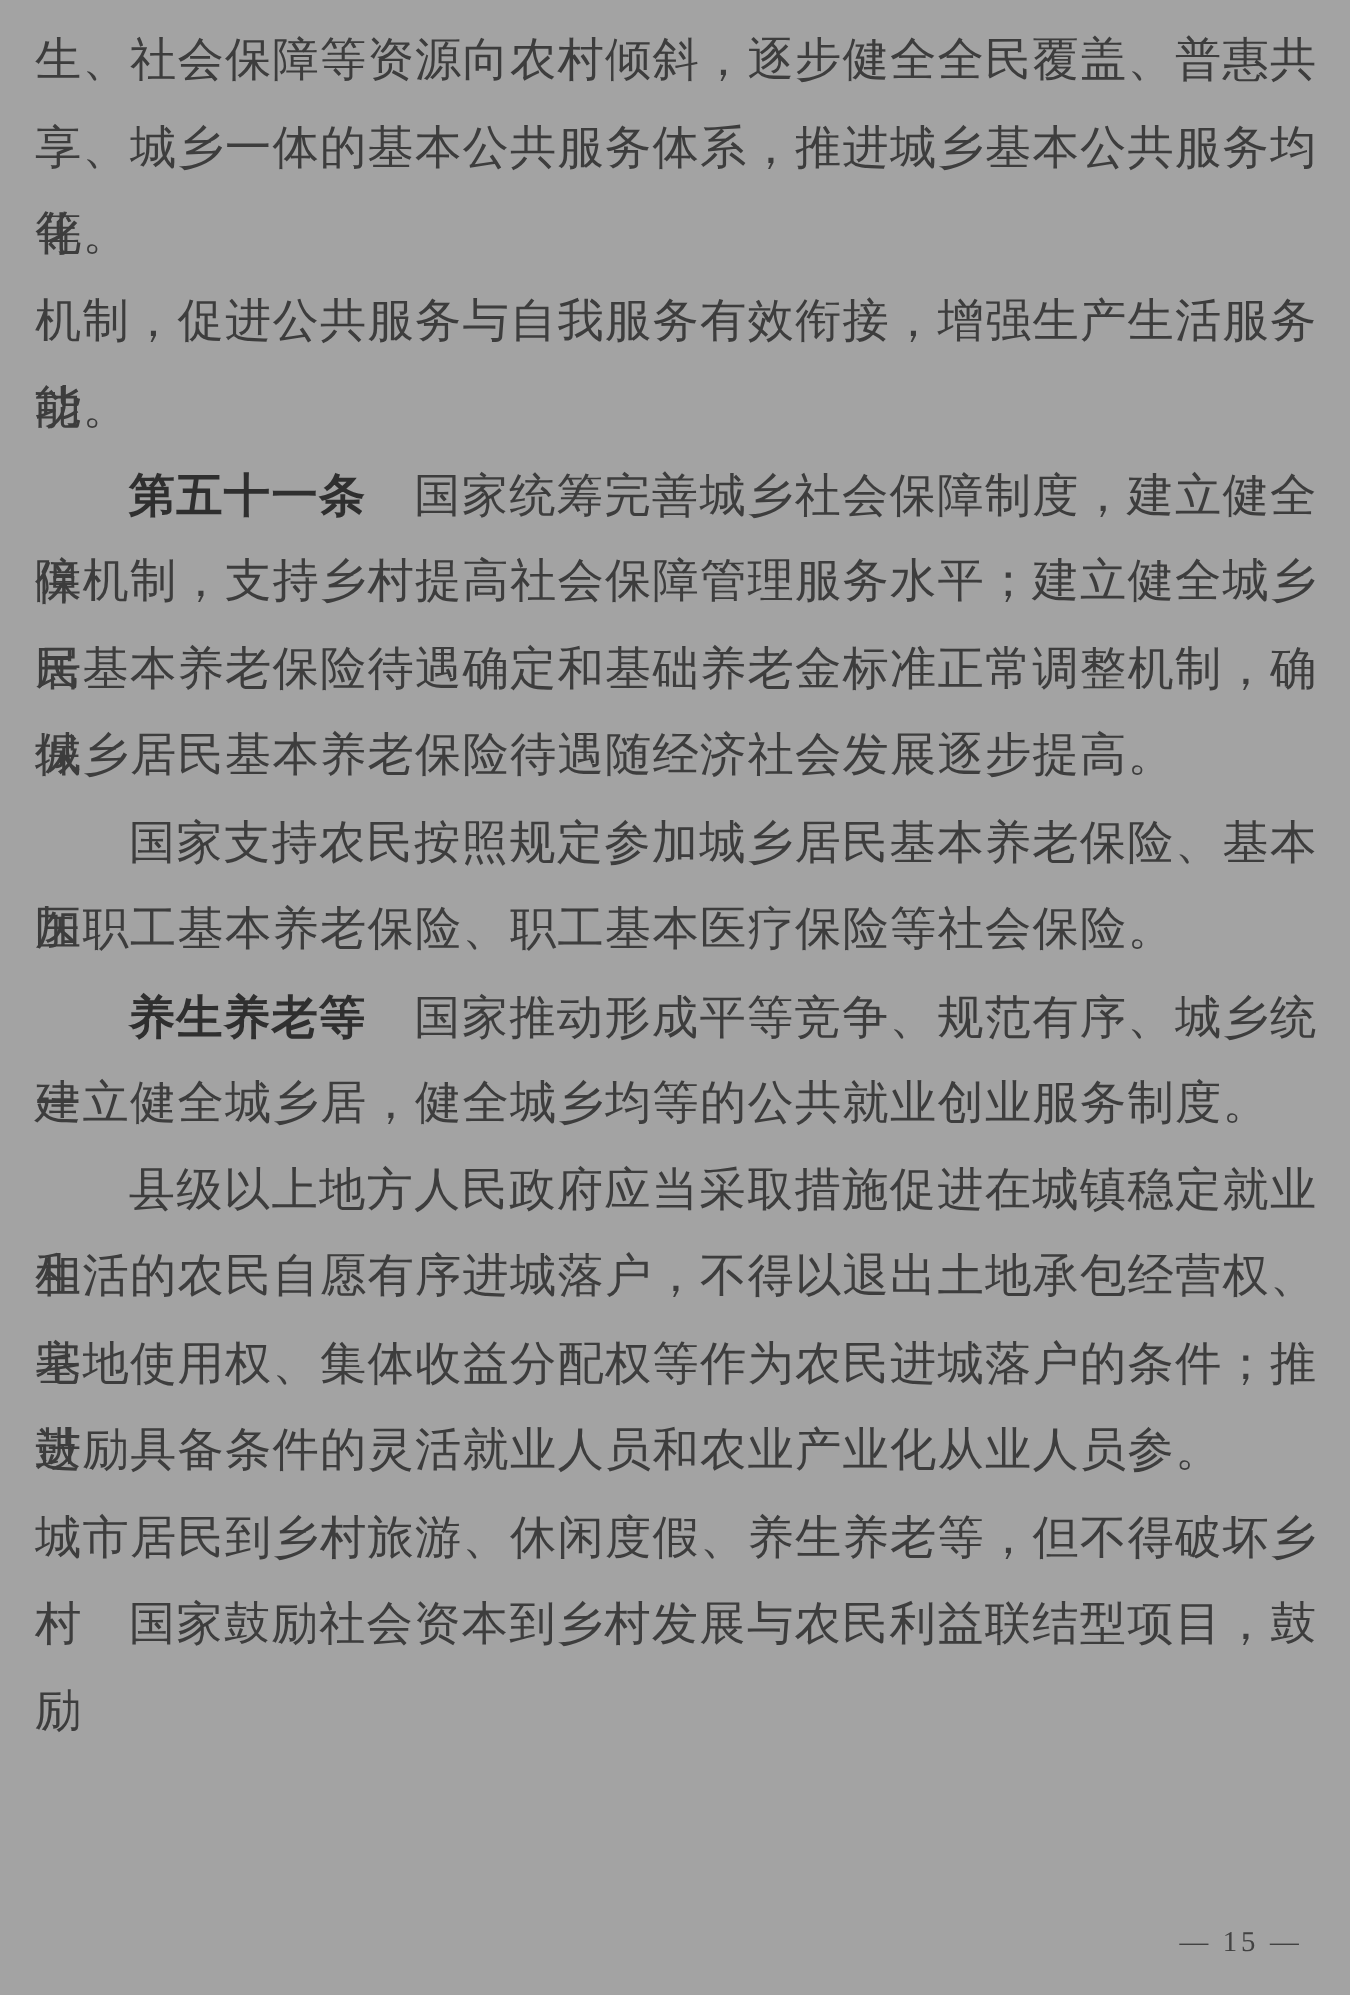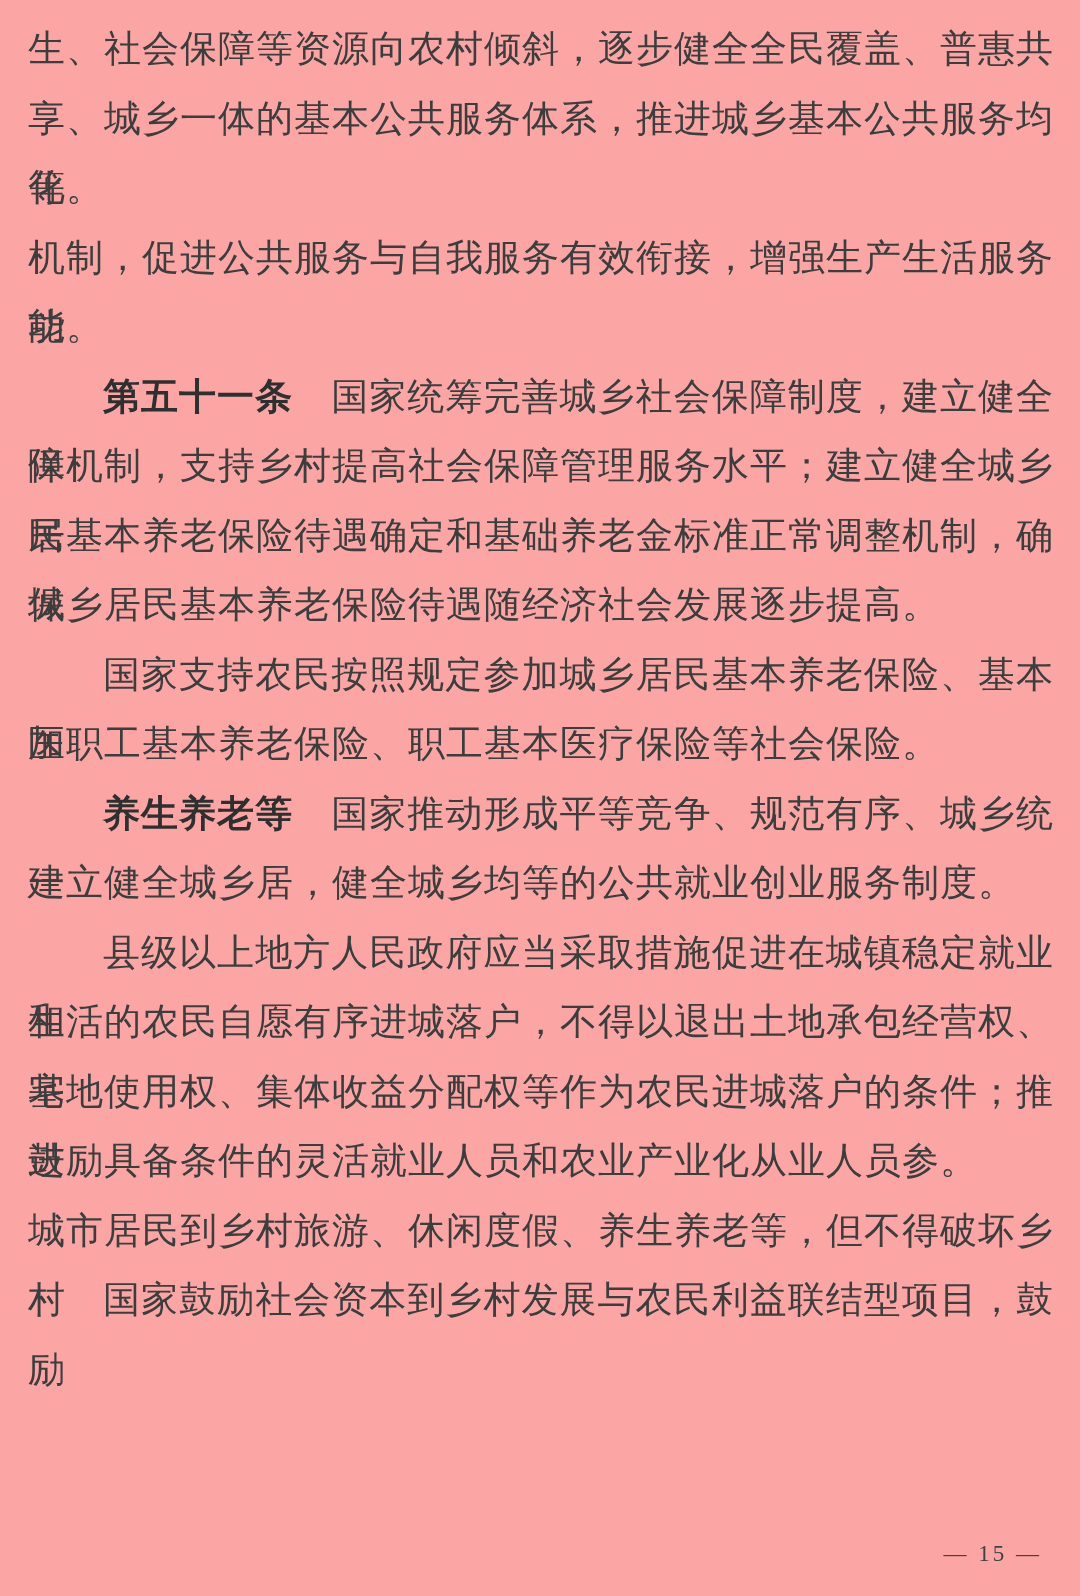--- a/index.html
+++ b/index.html
@@ -5,21 +5,21 @@
   html, body {
     margin: 0;
     padding: 0;
     background: #e9e9e9;
   }
   .page {
     position: relative;
     width: 1080px;
     height: 1596px;
     margin: 0 auto;
-    background: #fca5a5;
+    background: #a3a3a3;
     overflow: hidden;
     font-family: "Liberation Serif", "DejaVu Serif", serif;
     color: #3d3d3d;
   }
   .doc-body {
     position: absolute;
     top: 14px;
     left: 28px;
     right: 26px;
   }

